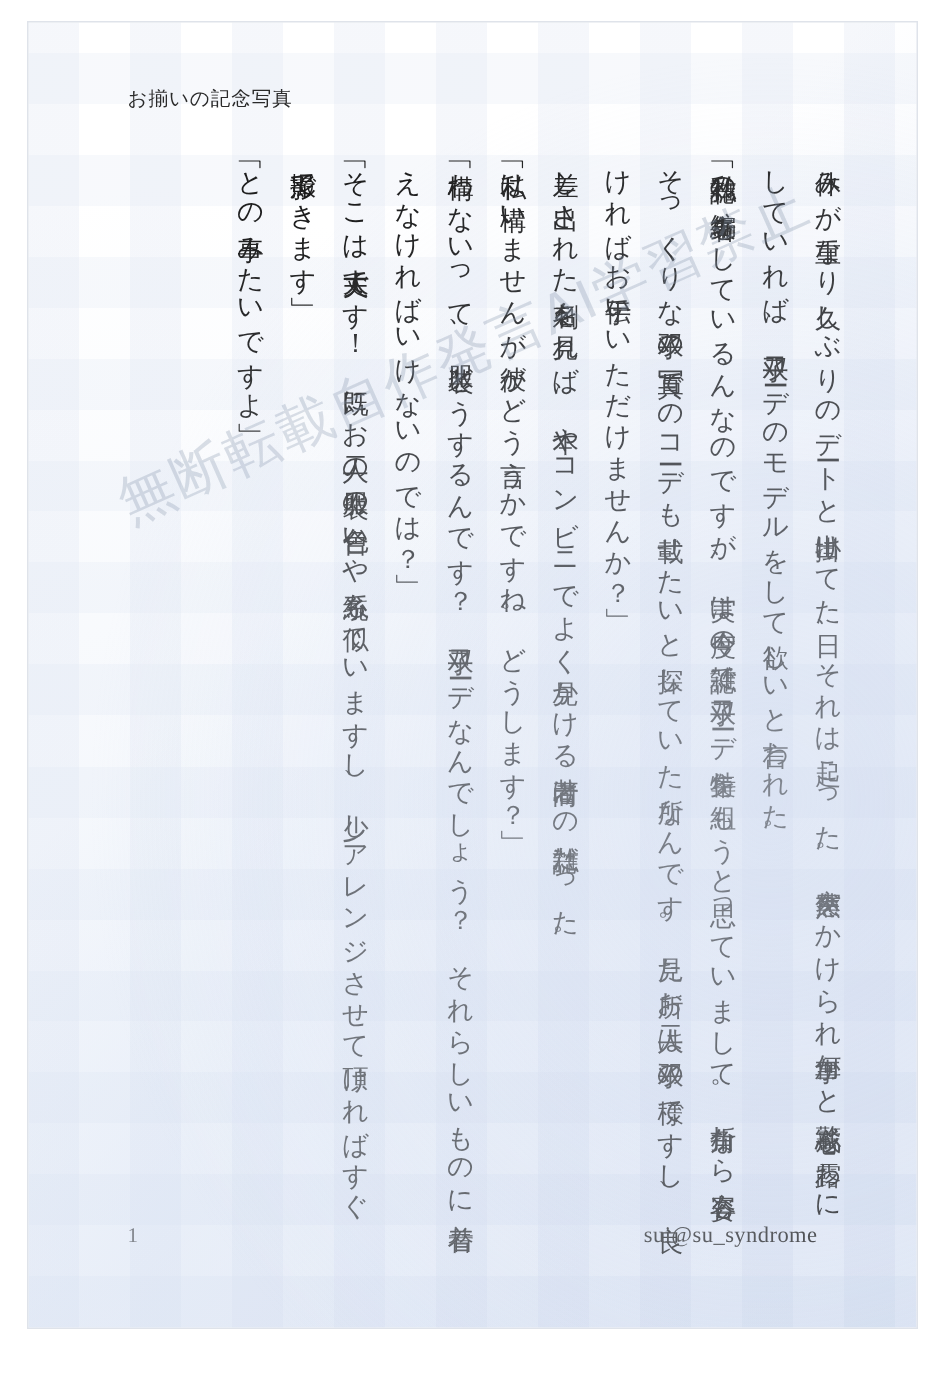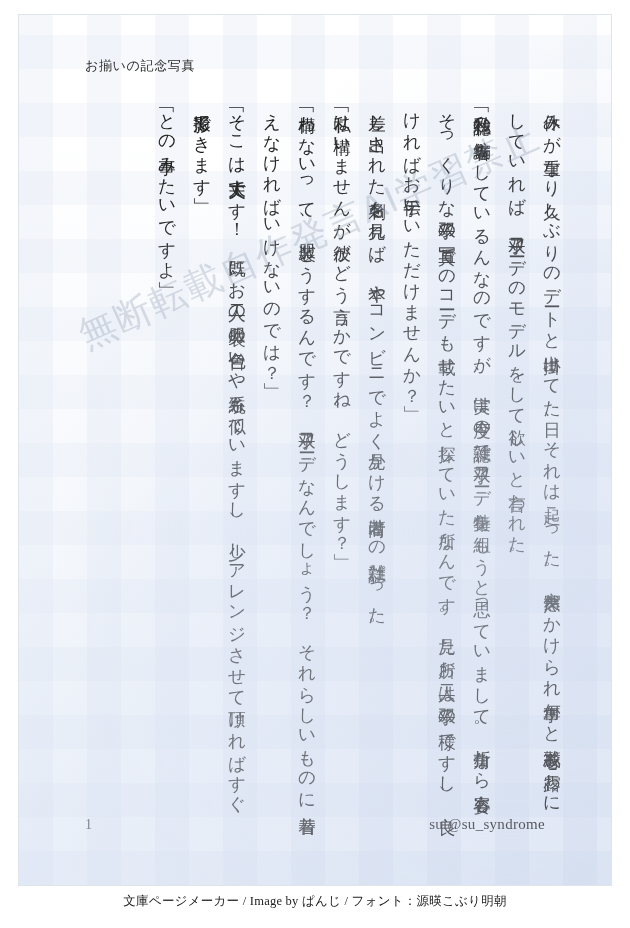--- a/index.html
+++ b/index.html
@@ -156,15 +156,14 @@
 「との事みたいですよ」</div>
 
     <div class="watermark">無断転載自作発言AI学習禁止</div>
 
     <div class="page-number">1</div>
 
     <div class="handle">sui@su_syndrome</div>
 
   </div>
 
-  <div class="credit">文庫ページメーカー / Image by ぱんじ / フォント：源暎こぶり明朝</div>
 
 </div>
 
 </body></html>

